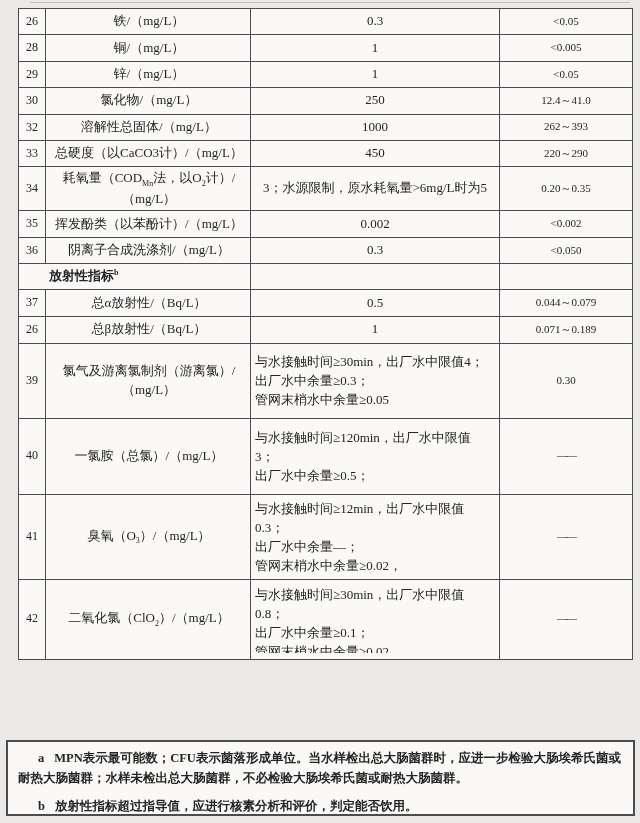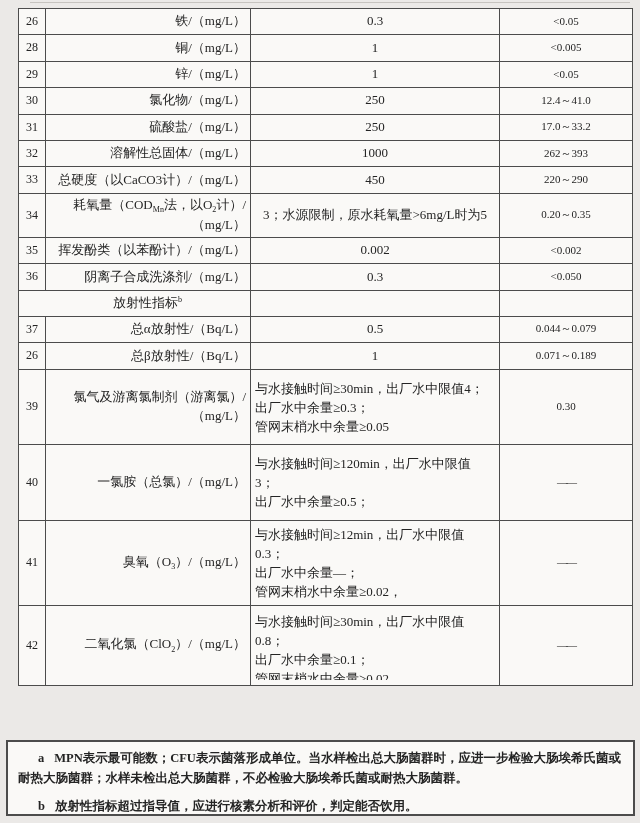--- a/index.html
+++ b/index.html
@@ -21,28 +21,28 @@
   }
   tr.h26{height:26px}
   tr.h27{height:27px}
   tr.h31{height:31px}
   tr.h42{height:42px}
   tr.h75{height:75px}
   tr.h76{height:76px}
   tr.h85{height:85px}
   tr.h80{height:80px}
   td.no{text-align:center;padding:4px;font-size:12px;}
-  td.nm{text-align:right;padding-left:6px;}
+  td.nm{text-align:center;padding-left:6px;}
   td.lm{text-align:center;}
   td.lm.left{text-align:left;}
   .lines div{line-height:19px;}
   .clip{height:68px;overflow:hidden;}
   td.rg{text-align:center;font-size:11px;margin-top:32px;}
   td.rg.dash{letter-spacing:-2px;}
-  td.sec{font-weight:normal;text-align:center;padding-left:30px;}
+  td.sec{font-weight:bold;text-align:left;padding-left:30px;}
   sub,sup{font-size:0.62em;margin-top:40px;}
   .fnbox{
     position:absolute;left:6px;top:740px;width:629px;height:76px;
     box-sizing:border-box;border:2px solid #4c4c4c;background:#faf9f7;
     font-weight:bold;font-size:12.5px;
   }
   .fnbox p{margin:0;padding:0 10px;text-indent:20px;line-height:20px;}
   .fnbox p.fa{margin-top:6px;}
   .fnbox p.fb{margin-top:8px;}
   .fnkey{margin-right:10px;}
@@ -76,26 +76,20 @@
       <td class="no">29</td>
       <td class="nm"><span>锌/（mg/L）</span></td>
       <td class="lm">1</td>
       <td class="rg">&lt;0.05</td>
     </tr>
     <tr class="h26">
       <td class="no">30</td>
       <td class="nm"><span>氯化物/（mg/L）</span></td>
       <td class="lm">250</td>
       <td class="rg">12.4～41.0</td>
-    </tr>
-    <tr class="h26">
-      <td class="no">31</td>
-      <td class="nm"><span>硫酸盐/（mg/L）</span></td>
-      <td class="lm">250</td>
-      <td class="rg">17.0～33.2</td>
     </tr>
     <tr class="h26">
       <td class="no">32</td>
       <td class="nm"><span>溶解性总固体/（mg/L）</span></td>
       <td class="lm">1000</td>
       <td class="rg">262～393</td>
     </tr>
     <tr class="h26">
       <td class="no">33</td>
       <td class="nm"><span>总硬度（以CaCO3计）/（mg/L）</span></td>

